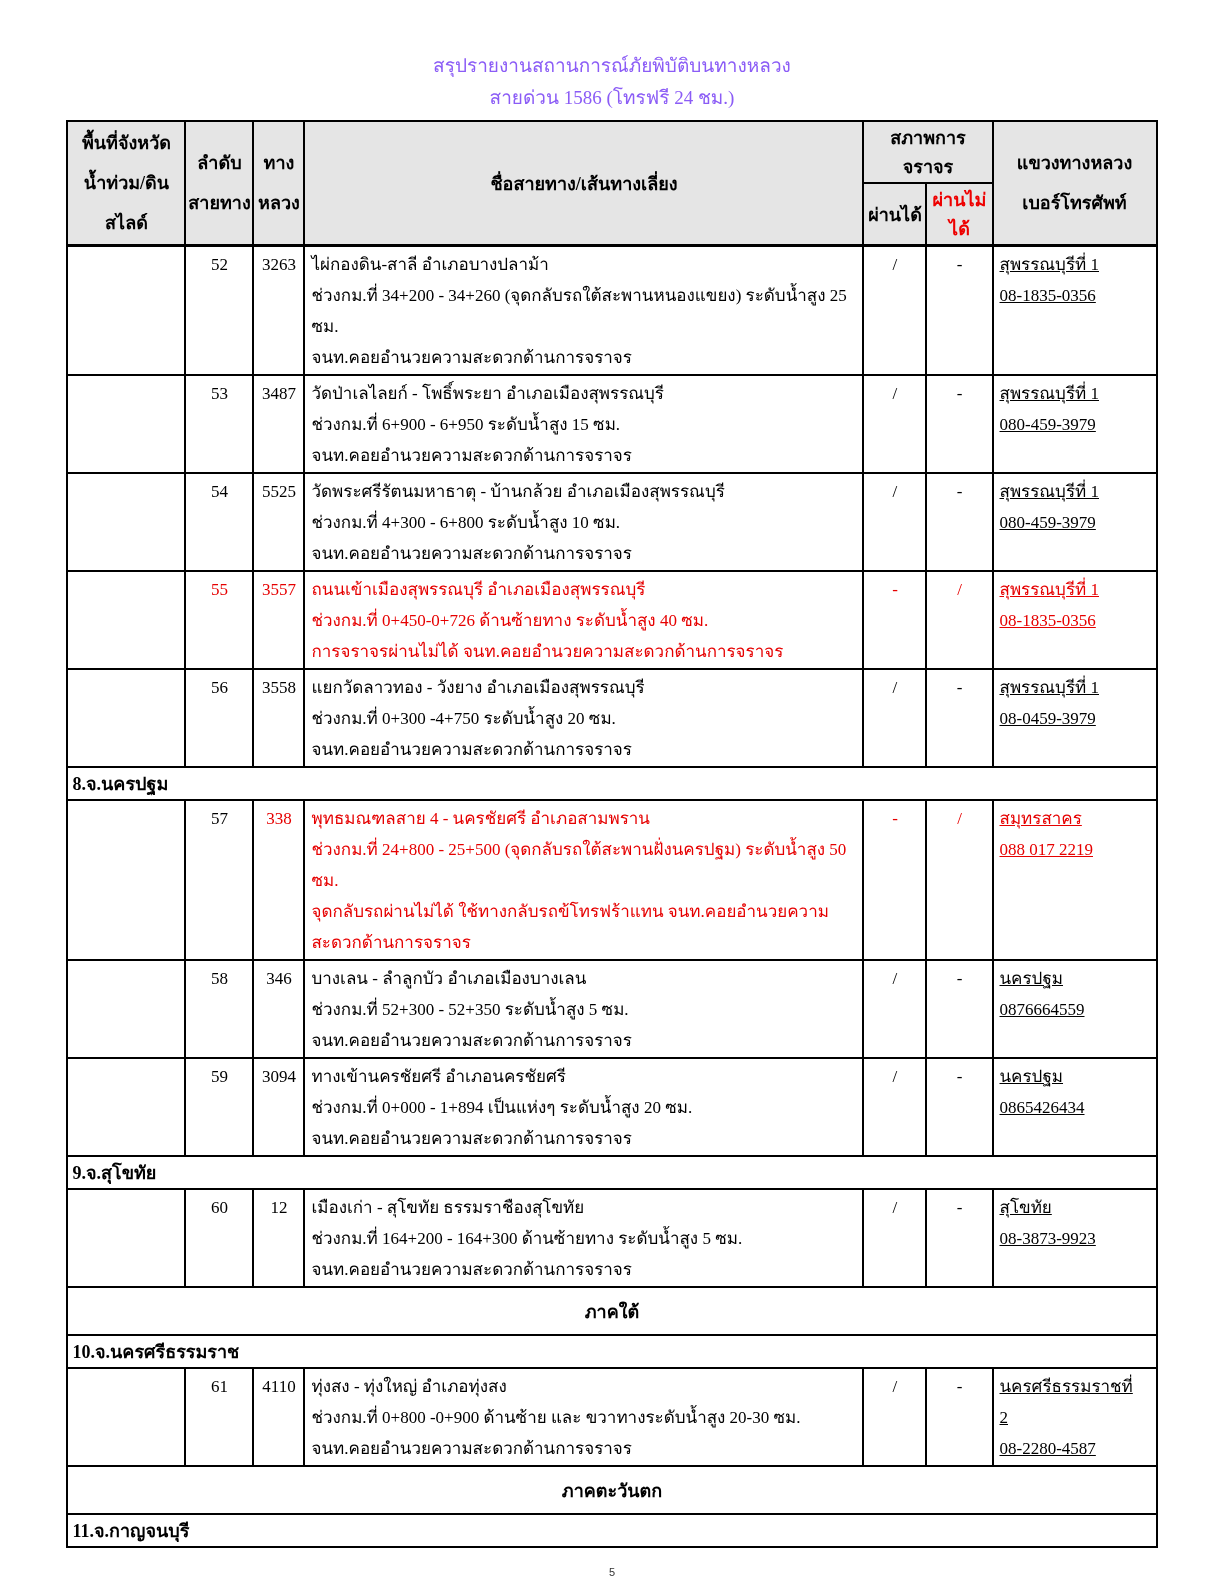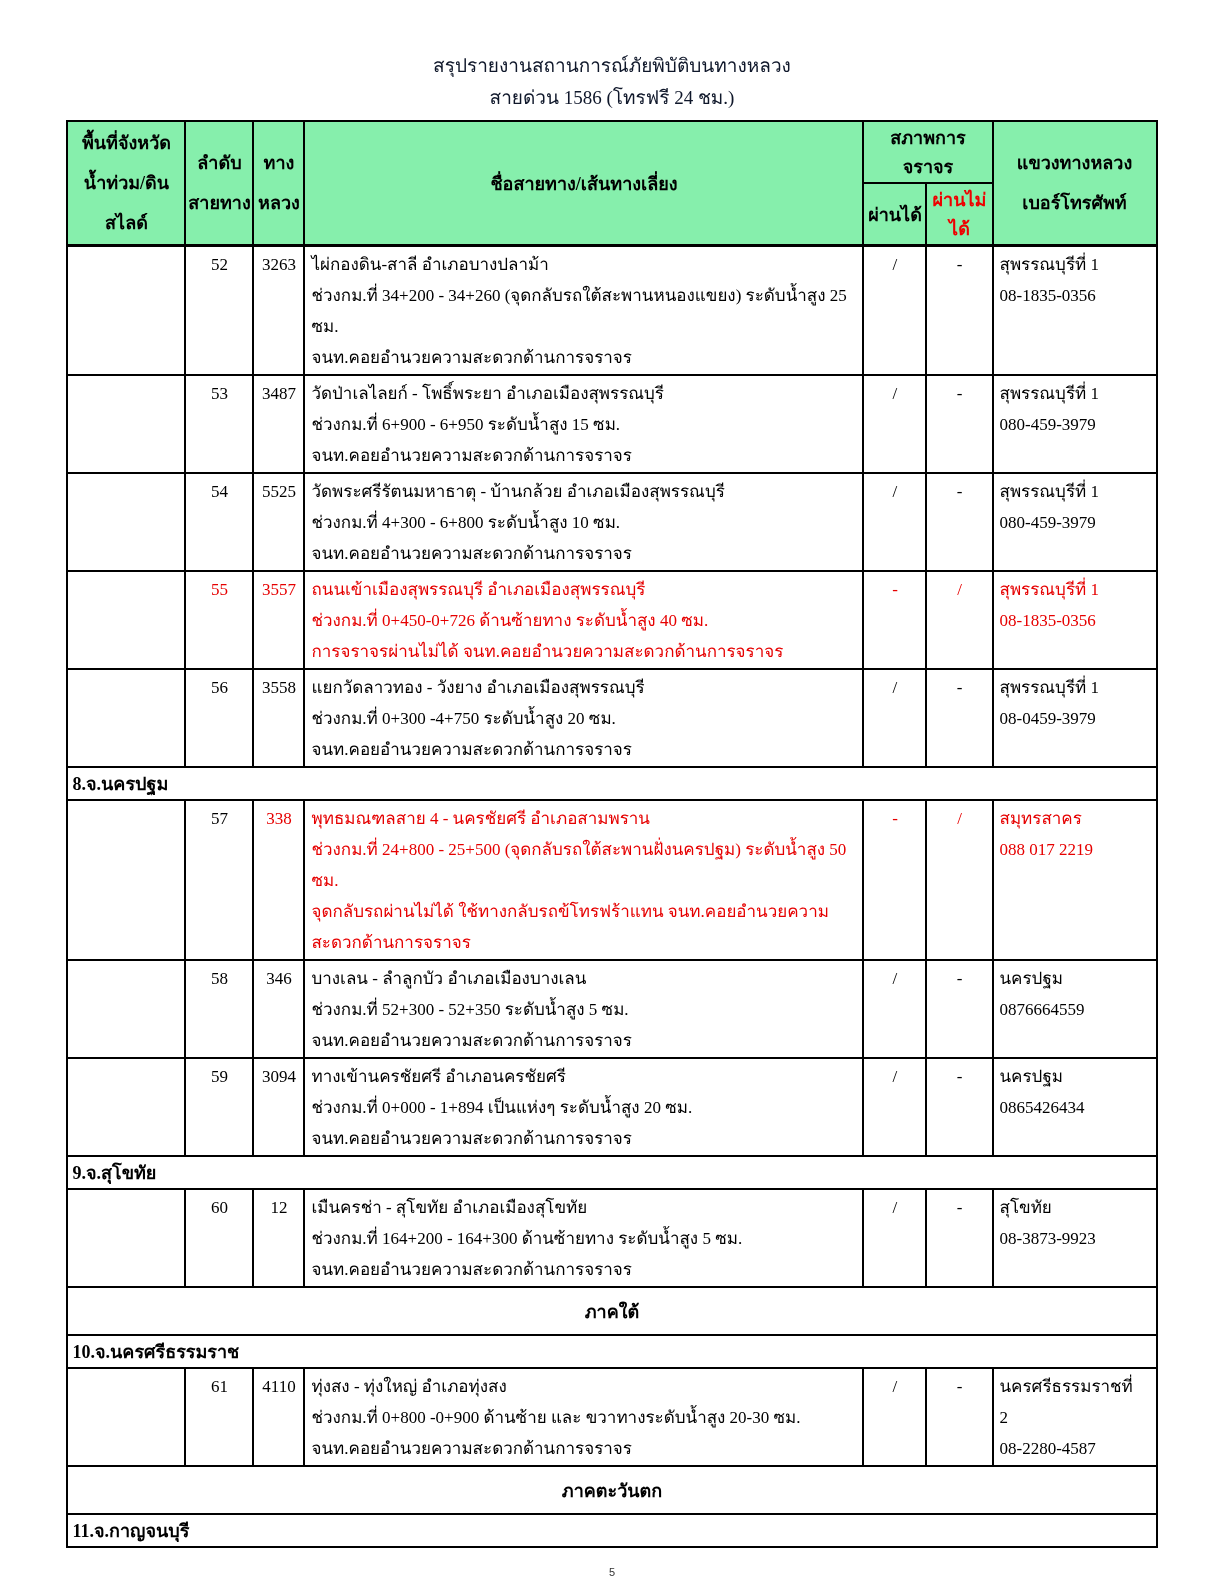--- a/index.html
+++ b/index.html
@@ -8,21 +8,21 @@
     background: #ffffff;
     font-family: "Liberation Serif", "DejaVu Serif", serif;
     color: #000;
     position: relative;
     overflow: hidden;
   }
   
   .titles {
     padding-top: 50px;
     text-align: center;
-    color: #0f172a;
+    color: #8b5cf6;
     font-size: 19px;
   }
   .title-line { line-height: 32px; }
   .title-line.bold { font-weight: bold; }
 
   
   table.report {
     border-collapse: collapse;
     table-layout: fixed;
     margin: 6px auto 0 auto;
@@ -30,39 +30,39 @@
   }
   table.report th, table.report td {
     border: 2px solid #000;
     overflow: hidden;
   }
   thead th {
     font-weight: bold;
     font-size: 18px;
     text-align: center;
     vertical-align: middle;
-    background: #86efac;
+    background: #e5e5e5;
   }
   thead tr.h1 { height: 38px; }
   thead tr.h2 { height: 58px; }
   thead th .hline { display: block; line-height: 40px; }
   th.nopass-h { color: #ee0000; }
   thead tr.h2 th { border-bottom-width: 3px; }
   thead th[rowspan] { border-bottom-width: 3px; }
 
   tr.data-row { height: 96px; }
   tr.data-row td {
     vertical-align: top;
     font-size: 17px;
     line-height: 31px;
     padding-top: 2px;
   }
   td.c-center { text-align: center; }
   td.c-route { text-align: left; padding-left: 6px; padding-right: 6px; }
-  td.c-district { text-align: left; padding-left: 6px; padding-right: 10px; }
+  td.c-district { text-align: left; padding-left: 6px; padding-right: 10px; text-decoration: underline; }
   .route-line, .district-line { display: block; line-height: 31px; }
 
   tr.red-row td { color: #e60000; }
   tr.red-row td.force-black { color: #000; }
 
   tr.section-row { height: 32px; }
   tr.section-row td {
     font-weight: bold;
     font-size: 18px;
     text-align: left;
@@ -263,21 +263,21 @@
         </td>
       </tr>
       <tr class="section-row">
         <td colspan="7">9.จ.สุโขทัย</td>
       </tr>
       <tr class="data-row">
         <td class="c-center"></td>
         <td class="c-center">60</td>
         <td class="c-center">12</td>
         <td class="c-route">
-          <span class="route-line">เมืนครช่า - สุโขทัย อำเภอเมืองสุโขทัย</span>
+          <span class="route-line">เมืองเก่า - สุโขทัย ธรรมราชืองสุโขทัย</span>
           <span class="route-line">ช่วงกม.ที่ 164+200 - 164+300 ด้านซ้ายทาง ระดับน้ำสูง 5 ซม.</span>
           <span class="route-line">จนท.คอยอำนวยความสะดวกด้านการจราจร</span>
         </td>
         <td class="c-center">/</td>
         <td class="c-center">-</td>
         <td class="c-district">
           <span class="district-line">สุโขทัย</span>
           <span class="district-line">08-3873-9923</span>
         </td>
       </tr>

